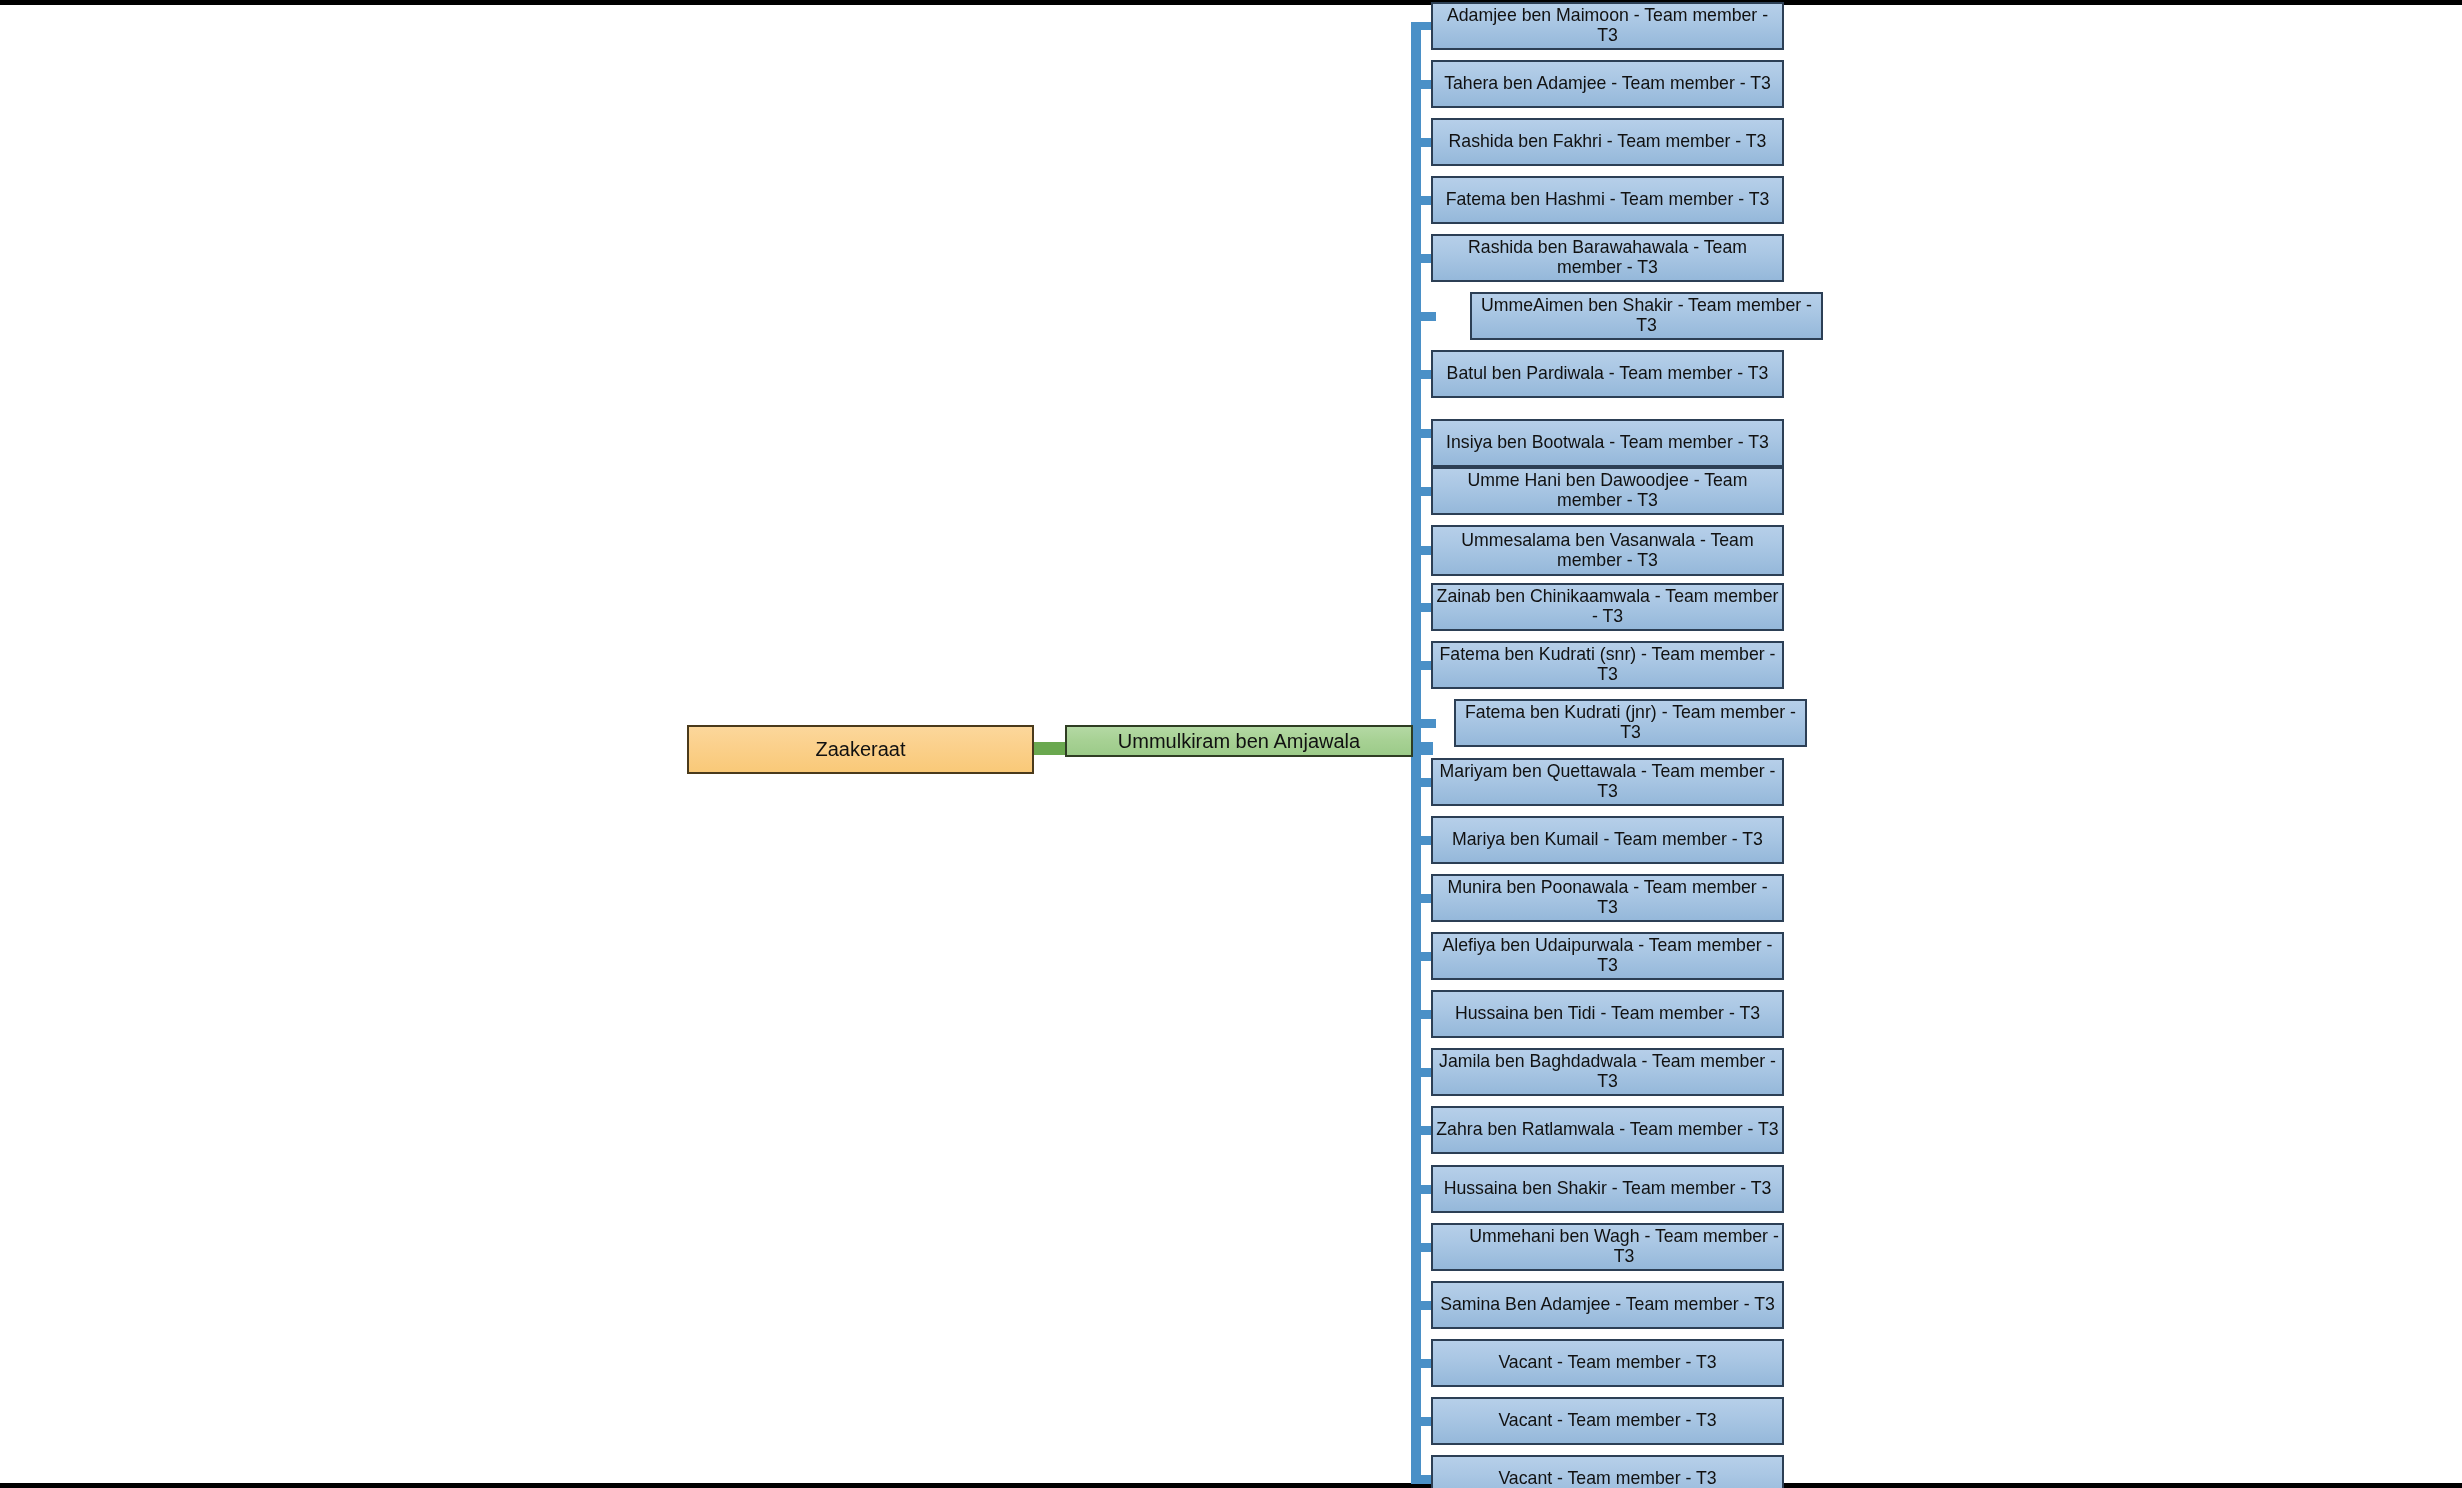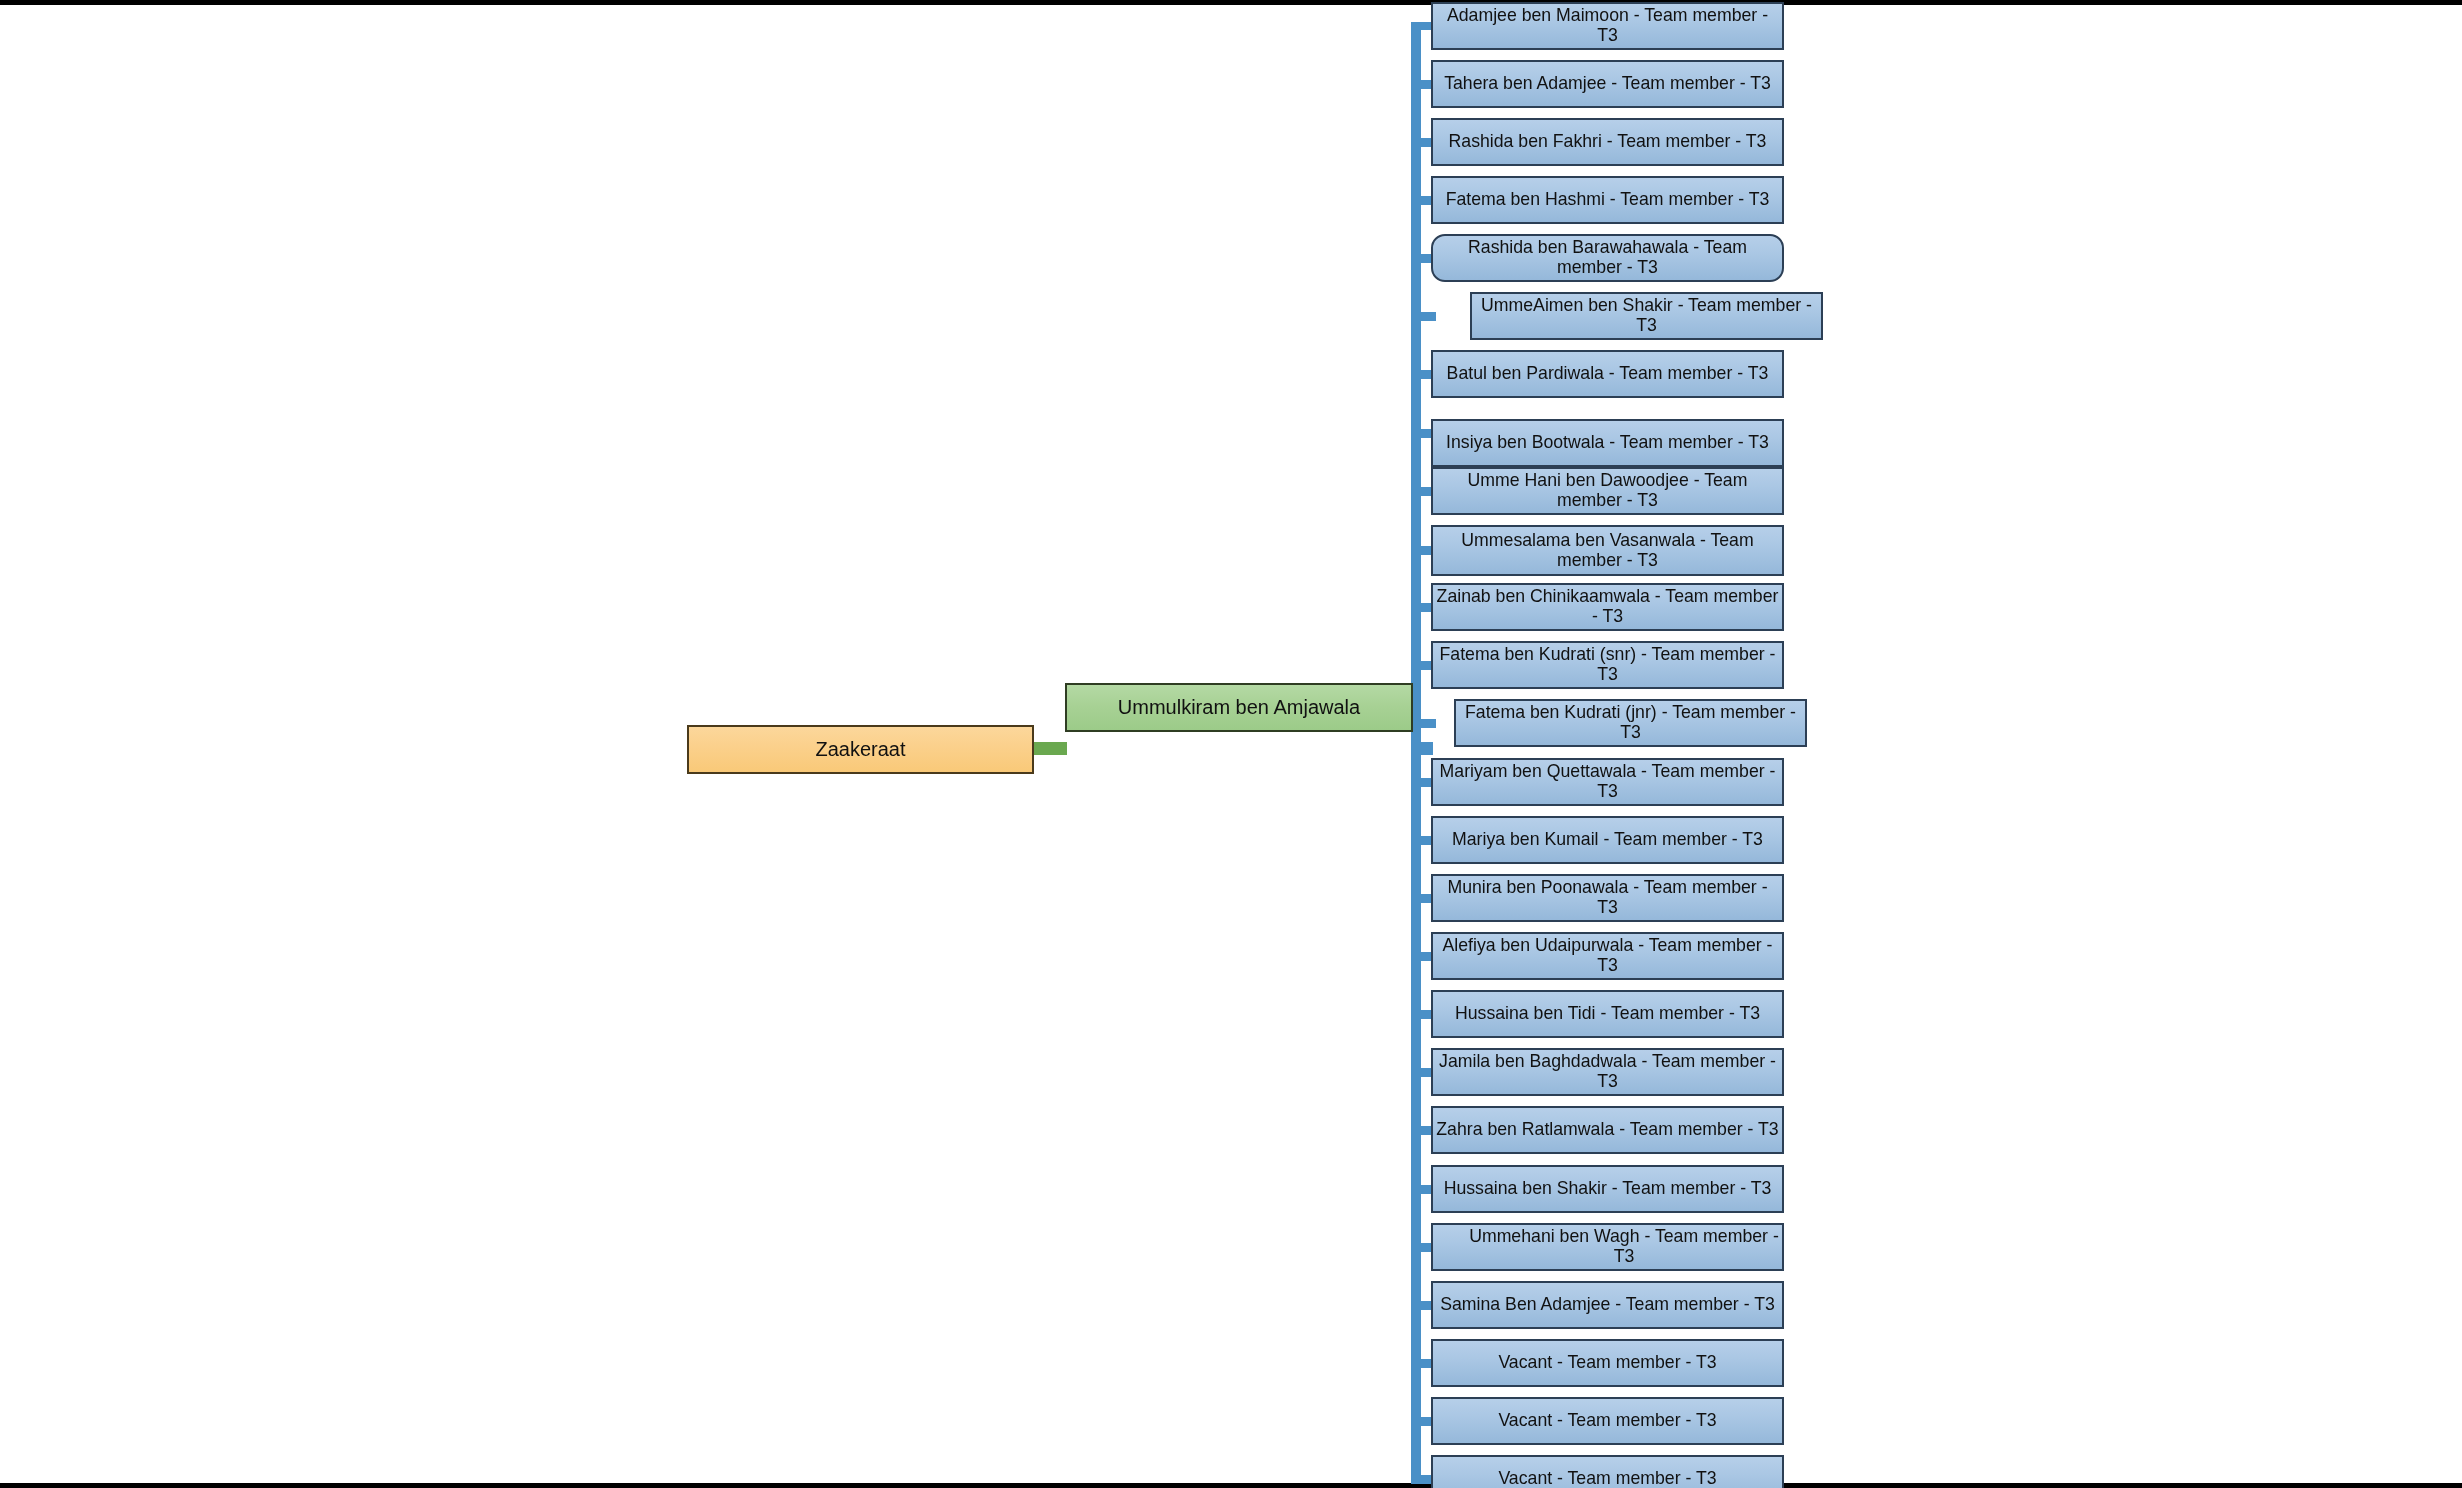--- a/index.html
+++ b/index.html
@@ -49,23 +49,23 @@
     width: 347px;
     height: 49px;
     background: linear-gradient(180deg, #fcd79b 0%, #fbd08b 45%, #f9c978 100%);
     border: 2.3px solid #4a3a1b;
     font-size: 20px;
   }
 
   
   .node.manager {
     left: 1065px;
-    top: 683px;
+    top: 725px;
     width: 348px;
-    height: 49px;
+    height: 32px;
     background: linear-gradient(180deg, #b4d9a4 0%, #a7d194 48%, #9ccb89 100%);
     border: 2.3px solid #2f3d23;
     font-size: 20px;
   }
 
   
   .node.report {
     left: 1431px;
     width: 353px;
     height: 48px;
@@ -131,21 +131,21 @@
   <div id="reports-layer">
       <div class="conn stub" style="top: 21.6px;"></div>
       <div class="node report" style="top: 1.5px;">Adamjee ben Maimoon - Team member - T3</div>
       <div class="conn stub" style="top: 80px;"></div>
       <div class="node report" style="top: 60px;">Tahera ben Adamjee - Team member - T3</div>
       <div class="conn stub" style="top: 138px;"></div>
       <div class="node report" style="top: 118px;">Rashida ben Fakhri - Team member - T3</div>
       <div class="conn stub" style="top: 196px;"></div>
       <div class="node report" style="top: 176px;">Fatema ben Hashmi - Team member - T3</div>
       <div class="conn stub" style="top: 254px;"></div>
-      <div class="node report" style="top: 234px; border-radius: 14px;">Rashida ben Barawahawala - Team member - T3</div>
+      <div class="node report" style="top: 234px;">Rashida ben Barawahawala - Team member - T3</div>
       <div class="conn stub" style="top: 312px;"></div>
       <div class="node report" style="top: 292px; margin-left: 39px;">UmmeAimen ben Shakir - Team member - T3</div>
       <div class="conn stub" style="top: 370px;"></div>
       <div class="node report" style="top: 350px;">Batul ben Pardiwala - Team member - T3</div>
       <div class="conn stub" style="top: 429px;"></div>
       <div class="node report" style="top: 419px;">Insiya ben Bootwala - Team member - T3</div>
       <div class="conn stub" style="top: 487px;"></div>
       <div class="node report" style="top: 467px;">Umme Hani ben Dawoodjee - Team member - T3</div>
       <div class="conn stub" style="top: 546px;"></div>
       <div class="node report wrap" style="top: 525px;">Ummesalama ben Vasanwala - Team member - T3</div>

